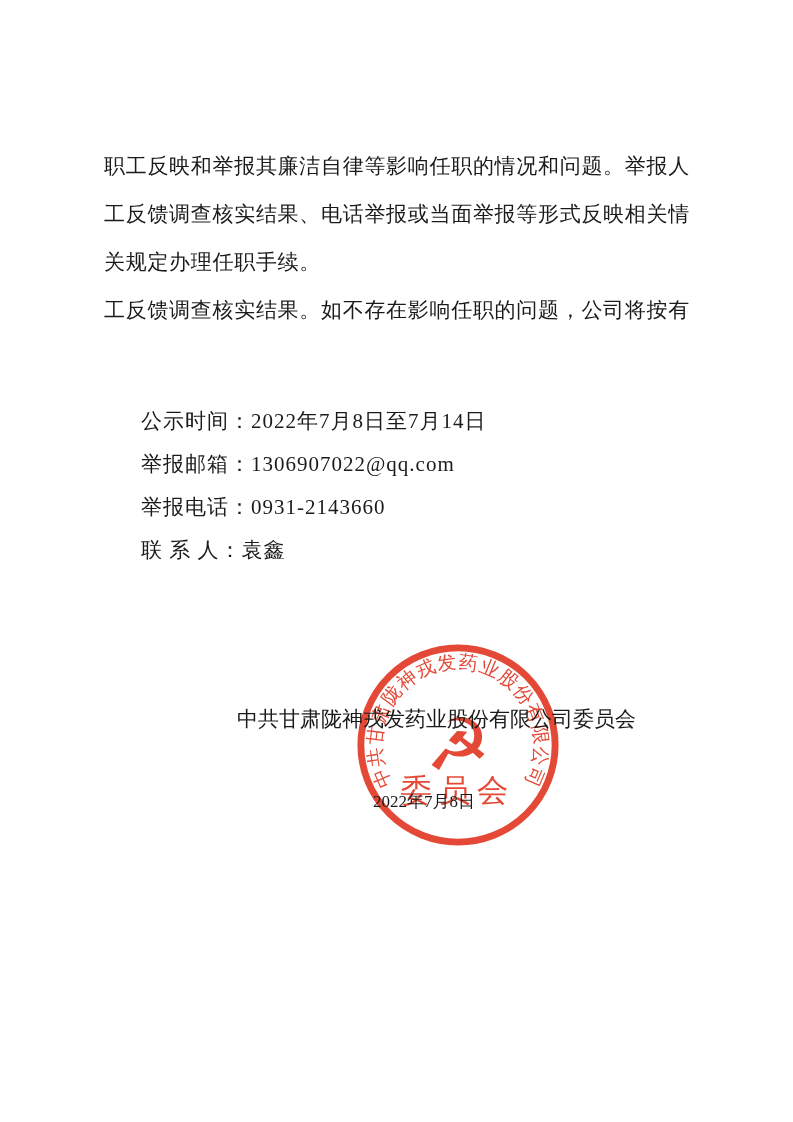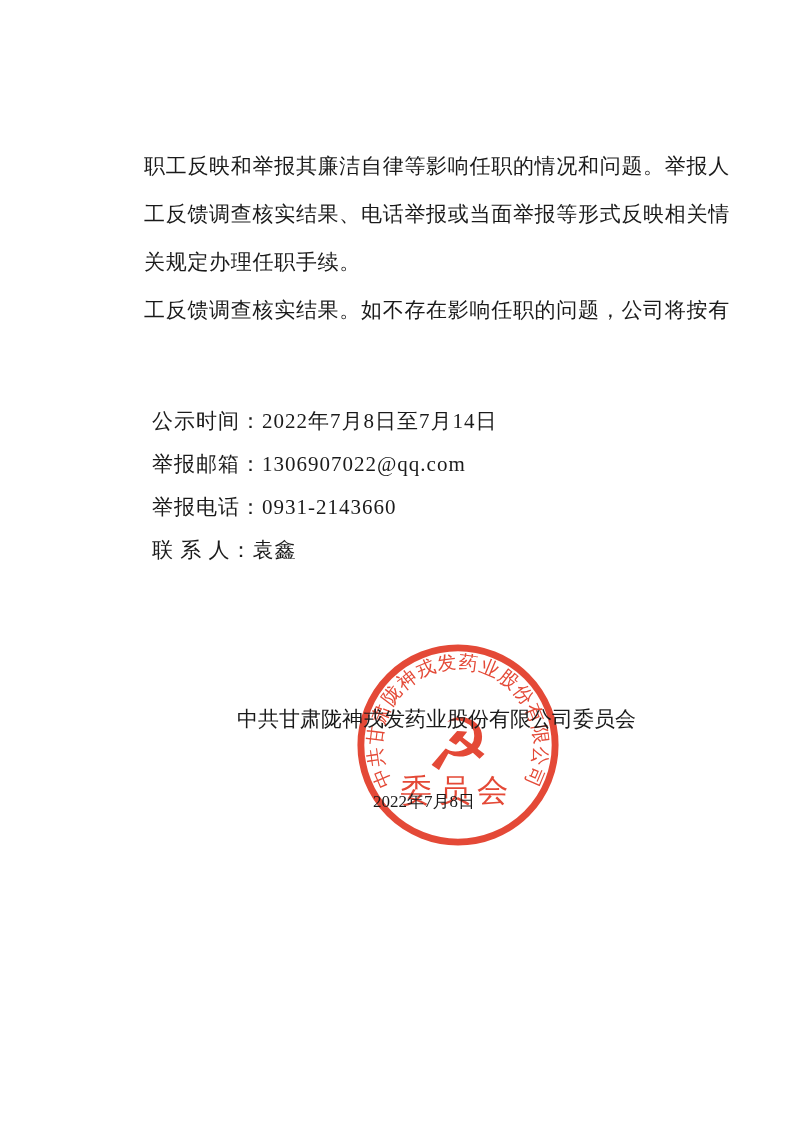--- a/index.html
+++ b/index.html
@@ -11,33 +11,32 @@
     overflow: hidden;
     font-family: "Liberation Serif", "DejaVu Serif", serif;
     color: #1a1a1a;
   }
   
   .paragraph {
     position: absolute;
     left: 104px;
     top: 142px;
     width: 590px;
-    margin-left: 40px;
   }
   .para-line {
     height: 48px;
     line-height: 48px;
     font-size: 21px;
     letter-spacing: 0.7px;
     white-space: nowrap;
   }
   
   .info {
     position: absolute;
-    left: 152px;
+    left: 141px;
     top: 400px;
   }
   .info-line {
     height: 43px;
     line-height: 43px;
     font-size: 21px;
     letter-spacing: 1px;
     white-space: nowrap;
   }
   

